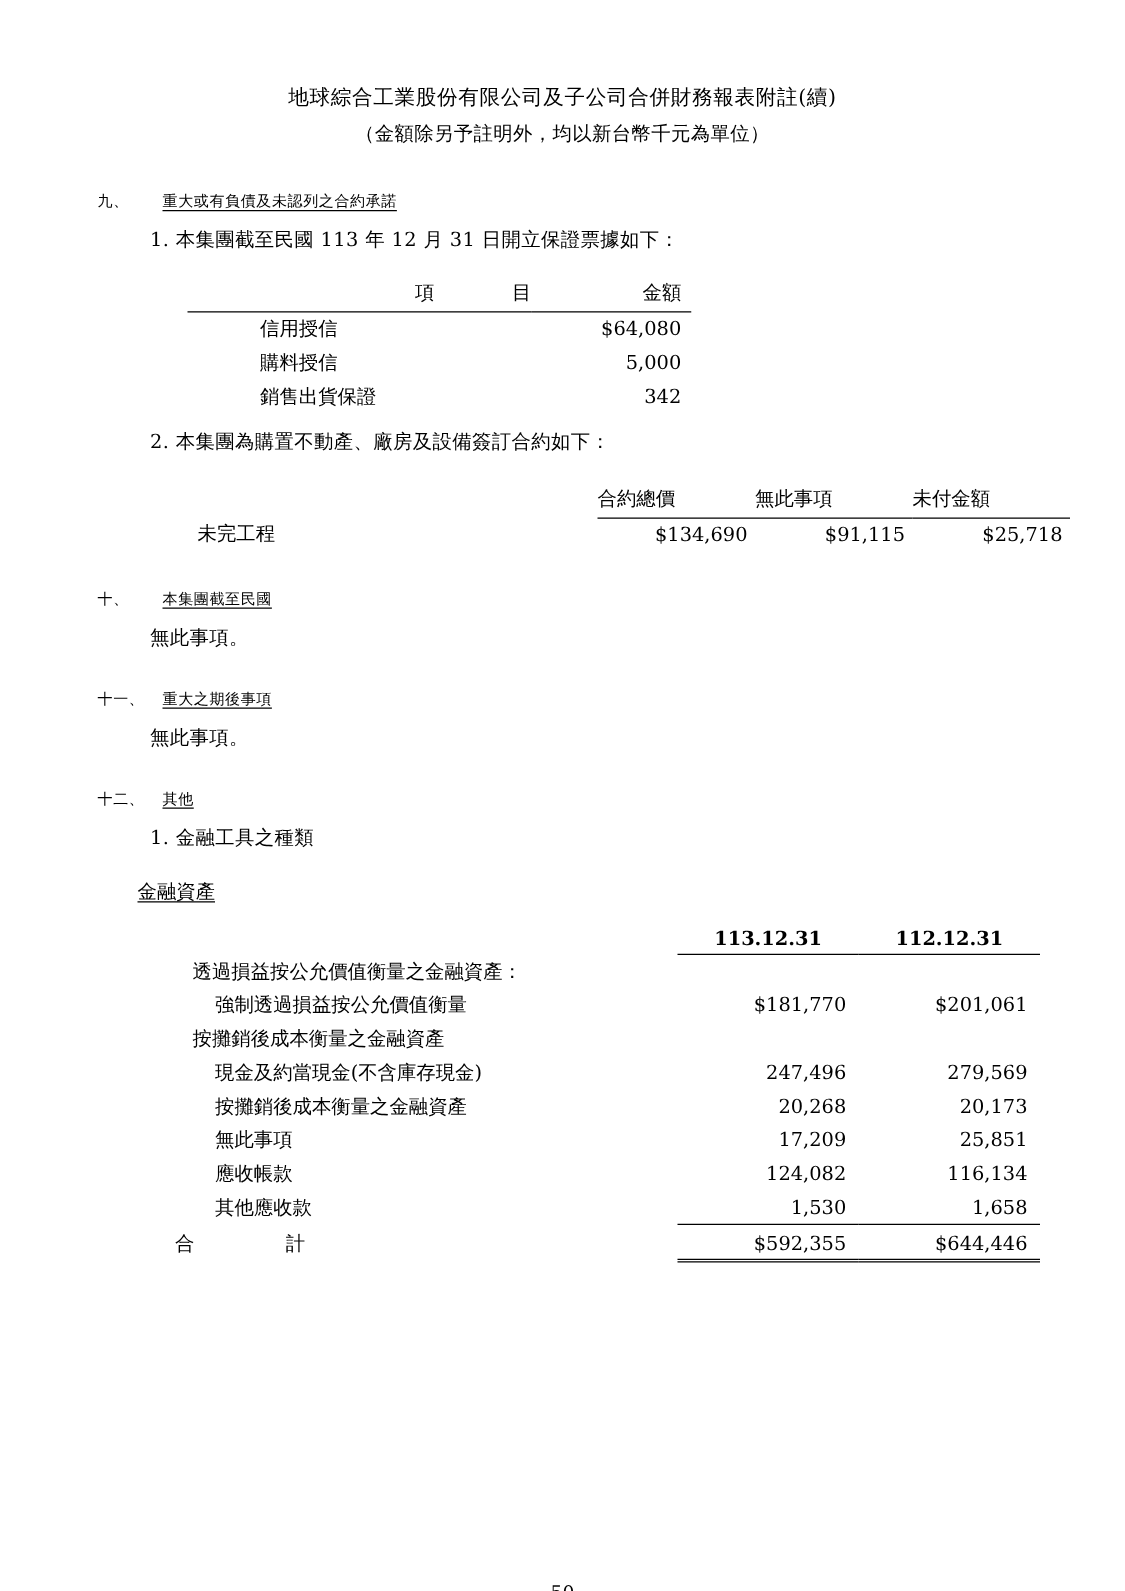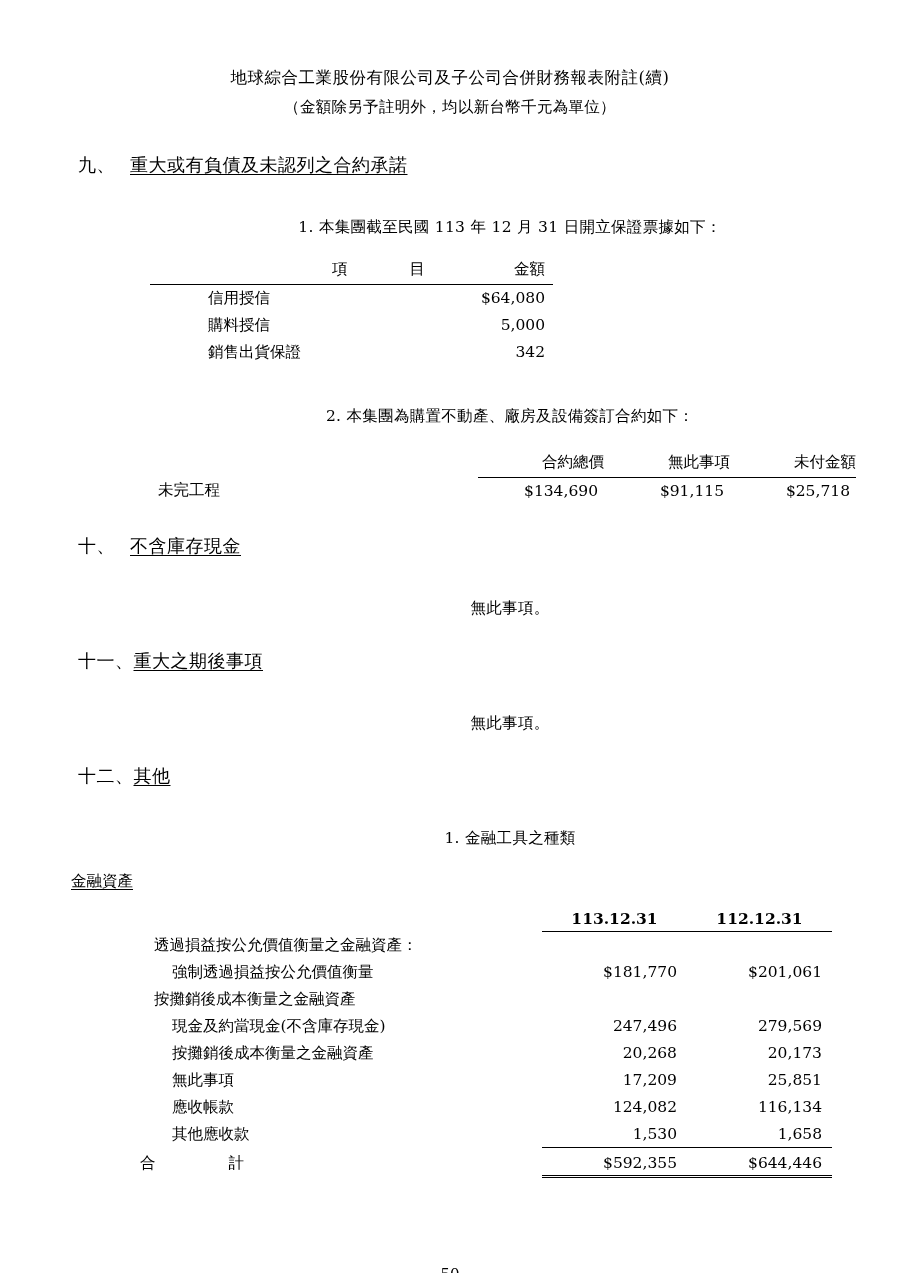--- a/index.html
+++ b/index.html
@@ -32,40 +32,39 @@
     line-height: 1.9;
   }
   .header .line2 {
     font-size: 15.5px;
     letter-spacing: 0.3px;
     line-height: 1.9;
   }
   .section-head {
     margin-top: 30px;
     margin-left: 78px;
-    font-size: 18px;
+    font-size: 12px;
     letter-spacing: 0.5px;
   }
   .section-num {
     display: inline-block;
     min-width: 52px;
   }
   .section-title {
     text-decoration: underline;
     text-underline-offset: 3px;
   }
   .para {
     margin-left: 120px;
-    margin-top: 40px;
+    margin-top: 12px;
     font-size: 15.5px;
     letter-spacing: 0.3px;
-    text-align: center;
   }
   .sub-underline {
-    margin-left: 71px;
+    margin-left: 110px;
     margin-top: 22px;
     font-size: 15.5px;
     text-decoration: underline;
     text-underline-offset: 3px;
     display: inline-block;
   }
   .sub-wrap {
     margin-left: 0;
   }
   table.doc {
@@ -106,21 +105,21 @@
   }
   
   .tbl2 {
     margin-left: 140px;
     margin-top: 22px;
   }
   .tbl2 .c0 { width: 320px; text-align: left; padding-left: 18px;}
   .tbl2 .c1, .tbl2 .c2, .tbl2 .c3 { width: 120px; text-align: right; padding-right: 6px;}
   .tbl2 .hdr td.c1, .tbl2 .hdr td.c2, .tbl2 .hdr td.c3 {
     border-bottom: 1px solid #000;
-    text-align: right;
+    text-align: left;
     padding-right: 0;
     padding-bottom: 4px;
   }
   
   .tbl3 {
     margin-left: 140px;
     margin-top: 14px;
   }
   .tbl3 .c0 { width: 370px; text-align: left; }
   .tbl3 .c1, .tbl3 .c2 { width: 135px; text-align: right; padding-right: 10px; }
@@ -207,21 +206,21 @@
     <tr>
       <td class="c0">未完工程</td>
       <td class="c1">$134,690</td>
       <td class="c2">$91,115</td>
       <td class="c3">$25,718</td>
     </tr>
   </tbody>
     </table>
 
   <div class="section-head">
-    <span class="section-num">十、</span><span class="section-title">不含庫存現金</span>
+    <span class="section-num">十、</span><span class="section-title">本集團截至民國</span>
   </div>
   <div class="para">無此事項。</div>
 
   <div class="section-head">
     <span class="section-num">十一、</span><span class="section-title">重大之期後事項</span>
   </div>
   <div class="para">無此事項。</div>
 
   <div class="section-head">
     <span class="section-num">十二、</span><span class="section-title">其他</span>

